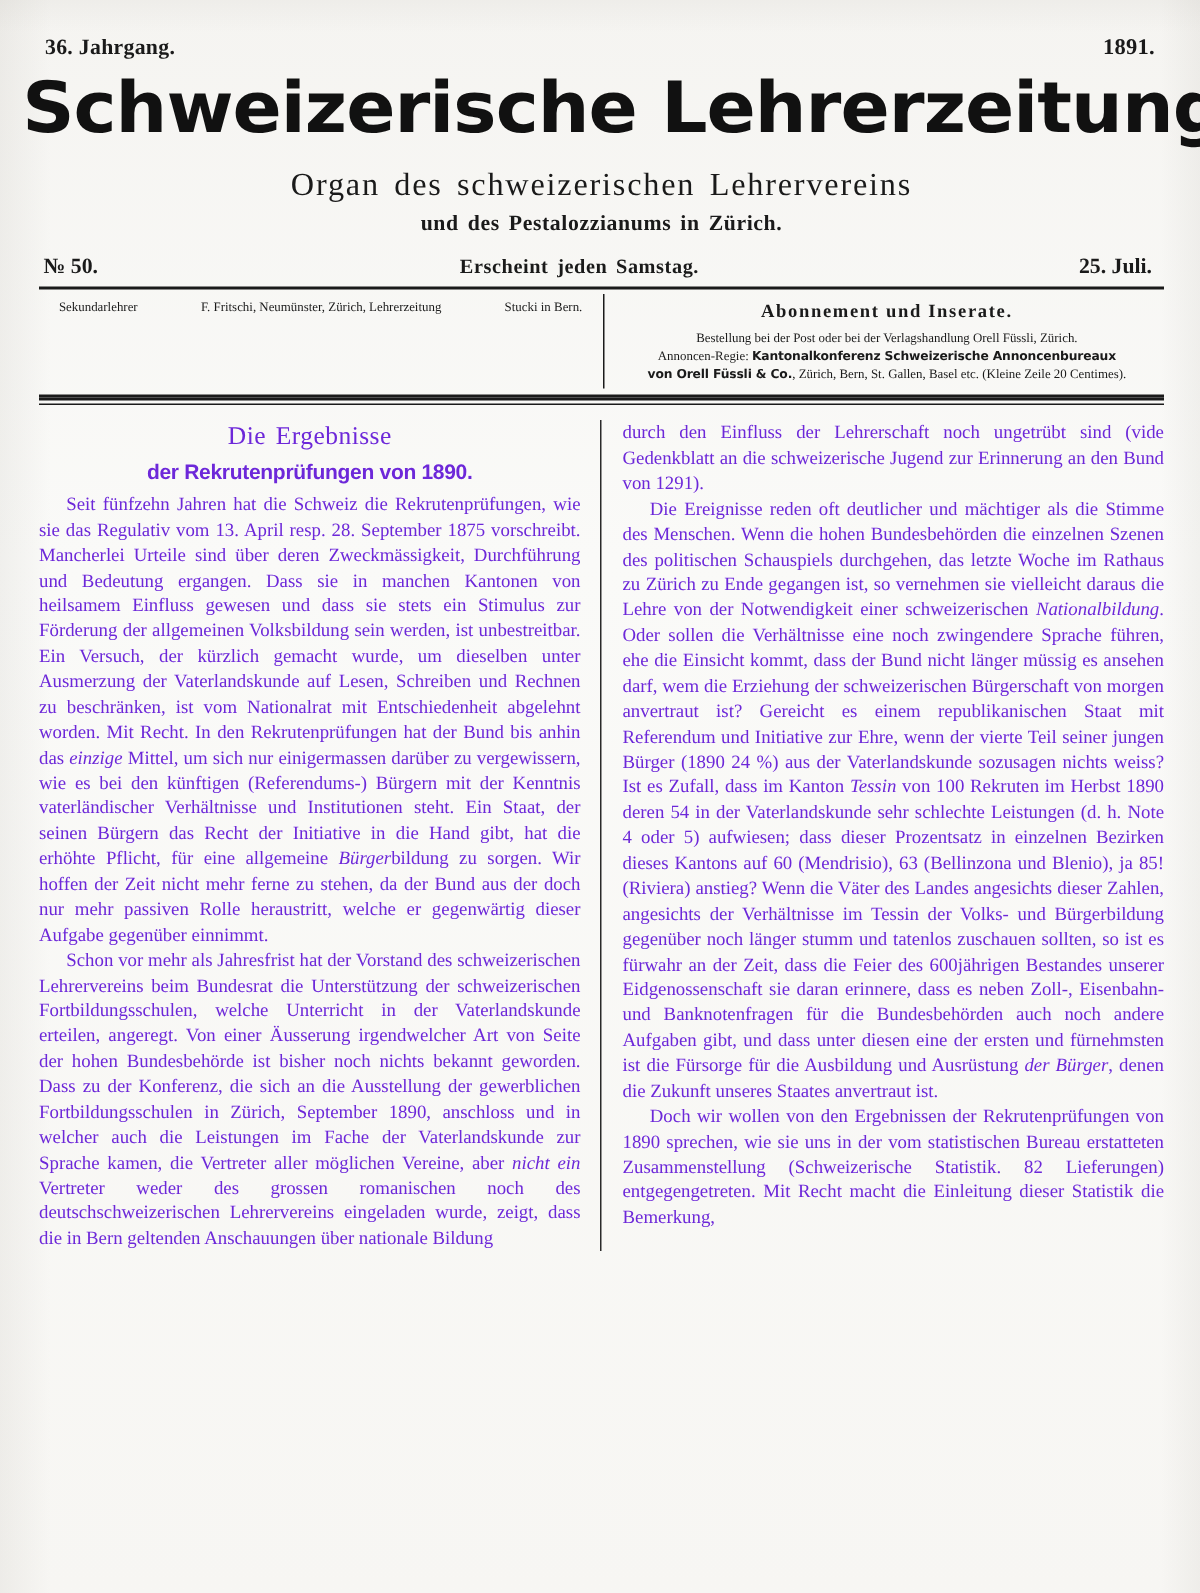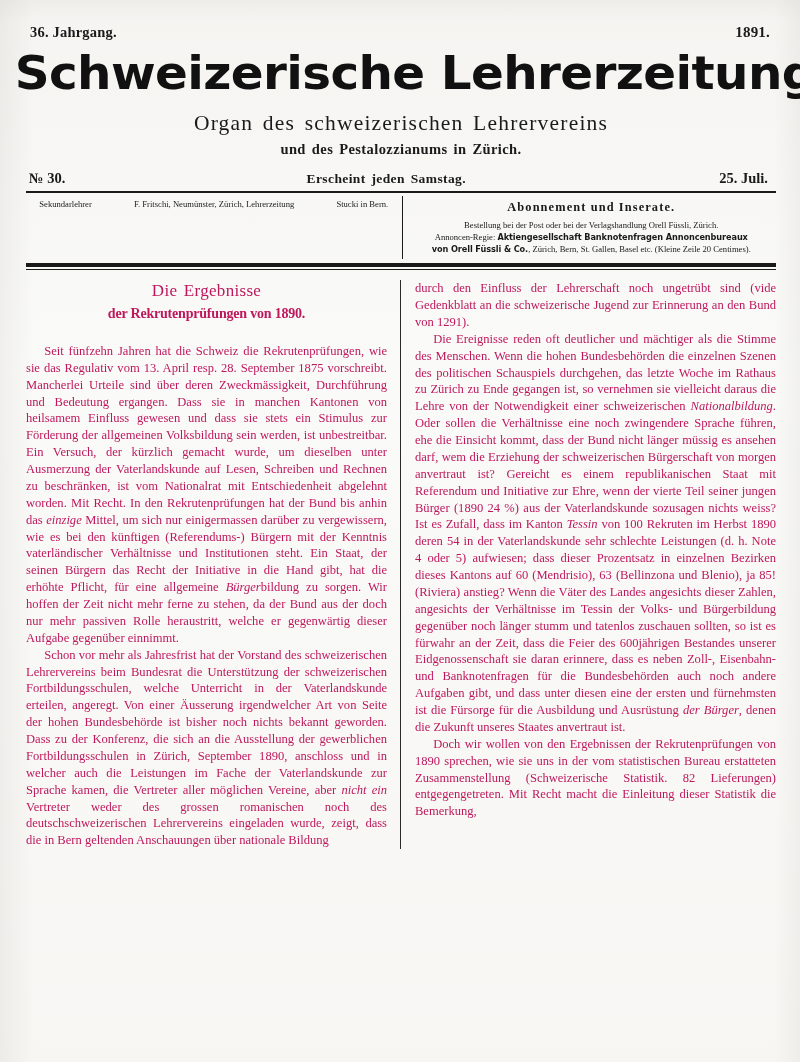--- a/index.html
+++ b/index.html
@@ -180,21 +180,21 @@
     margin-top: 10px;
   }
   .col {
     box-sizing: border-box;
     width: 50%;
     font-size: 12.55px;
     line-height: 1.345;
     text-align: justify;
     text-justify: inter-word;
     hyphens: manual;
-    color: #be185d;
+    color: #6d28d9;
   }
   .col.left  { padding-right: 13px; border-right: 1.1px solid #2a2a2a; }
   .col.right { padding-left: 14px; }
   .col p {
     margin: 0;
     text-indent: 1.45em;
   }
   .col p.noindent { text-indent: 0; }
   .headline {
     text-align: center;
@@ -203,24 +203,24 @@
   .headline .h1 {
     font-size: 17px;
     letter-spacing: .3px;
     word-spacing: 2px;
     display: block;
     margin-bottom: 2px;
   }
   .headline .h2 {
     font-size: 14px;
     font-weight: bold;
-    font-family: Liberation Serif, serif;
+    font-family: Liberation Sans, sans-serif;
     letter-spacing: -0.2px;
     display: block;
-    margin-bottom: 19px;
+    margin-bottom: 4px;
   }
   i { font-style: italic; }
 </style>
 </head>
 <body>
 
 <div class="paper"></div>
 
 <div class="page">
   <div class="inner">
@@ -230,37 +230,37 @@
       <span class="year">1891.</span>
     </div>
 
     <div class="masthead">
       <div class="masthead-title">Schweizerische Lehrerzeitung.</div>
       <div class="subtitle1">Organ des schweizerischen Lehrervereins</div>
       <div class="subtitle2">und des Pestalozzianums in Zürich.</div>
     </div>
 
     <div class="issueline">
-      <span class="no">№ 30.</span>
+      <span class="no">№ 50.</span>
       <span class="freq">Erscheint jeden Samstag.</span>
       <span class="date">25. Juli.</span>
     </div>
 
     <div class="rule-thick"></div>
 
     <div class="infoboxes">
 
       <div class="infobox left">
         <p><span>Sekundarlehrer </span><span class="b">F. Fritschi</span><span>, Neumünster, Zürich, Lehrerzeitung </span><span class="b">Stucki</span><span> in Bern.</span></p>
       </div>
 
       <div class="infobox right">
         <h3>Abonnement und Inserate.</h3>
         <p>Bestellung bei der Post oder bei der Verlagshandlung Orell Füssli, Zürich.</p>
-        <p><span>Annoncen-Regie: </span><span class="sans-b">Aktiengesellschaft Banknotenfragen Annoncenbureaux</span></p>
+        <p><span>Annoncen-Regie: </span><span class="sans-b">Kantonalkonferenz Schweizerische Annoncenbureaux</span></p>
         <p><span class="sans-b">von Orell Füssli &amp; Co.</span><span>, Zürich, Bern, St. Gallen, Basel etc. (Kleine Zeile 20 Centimes).</span></p>
       </div>
 
     </div>
 
     <div class="rule-after-box"></div>
 
 
     <div class="rule-double-top"></div>
     <div class="rule-double-bot"></div>

